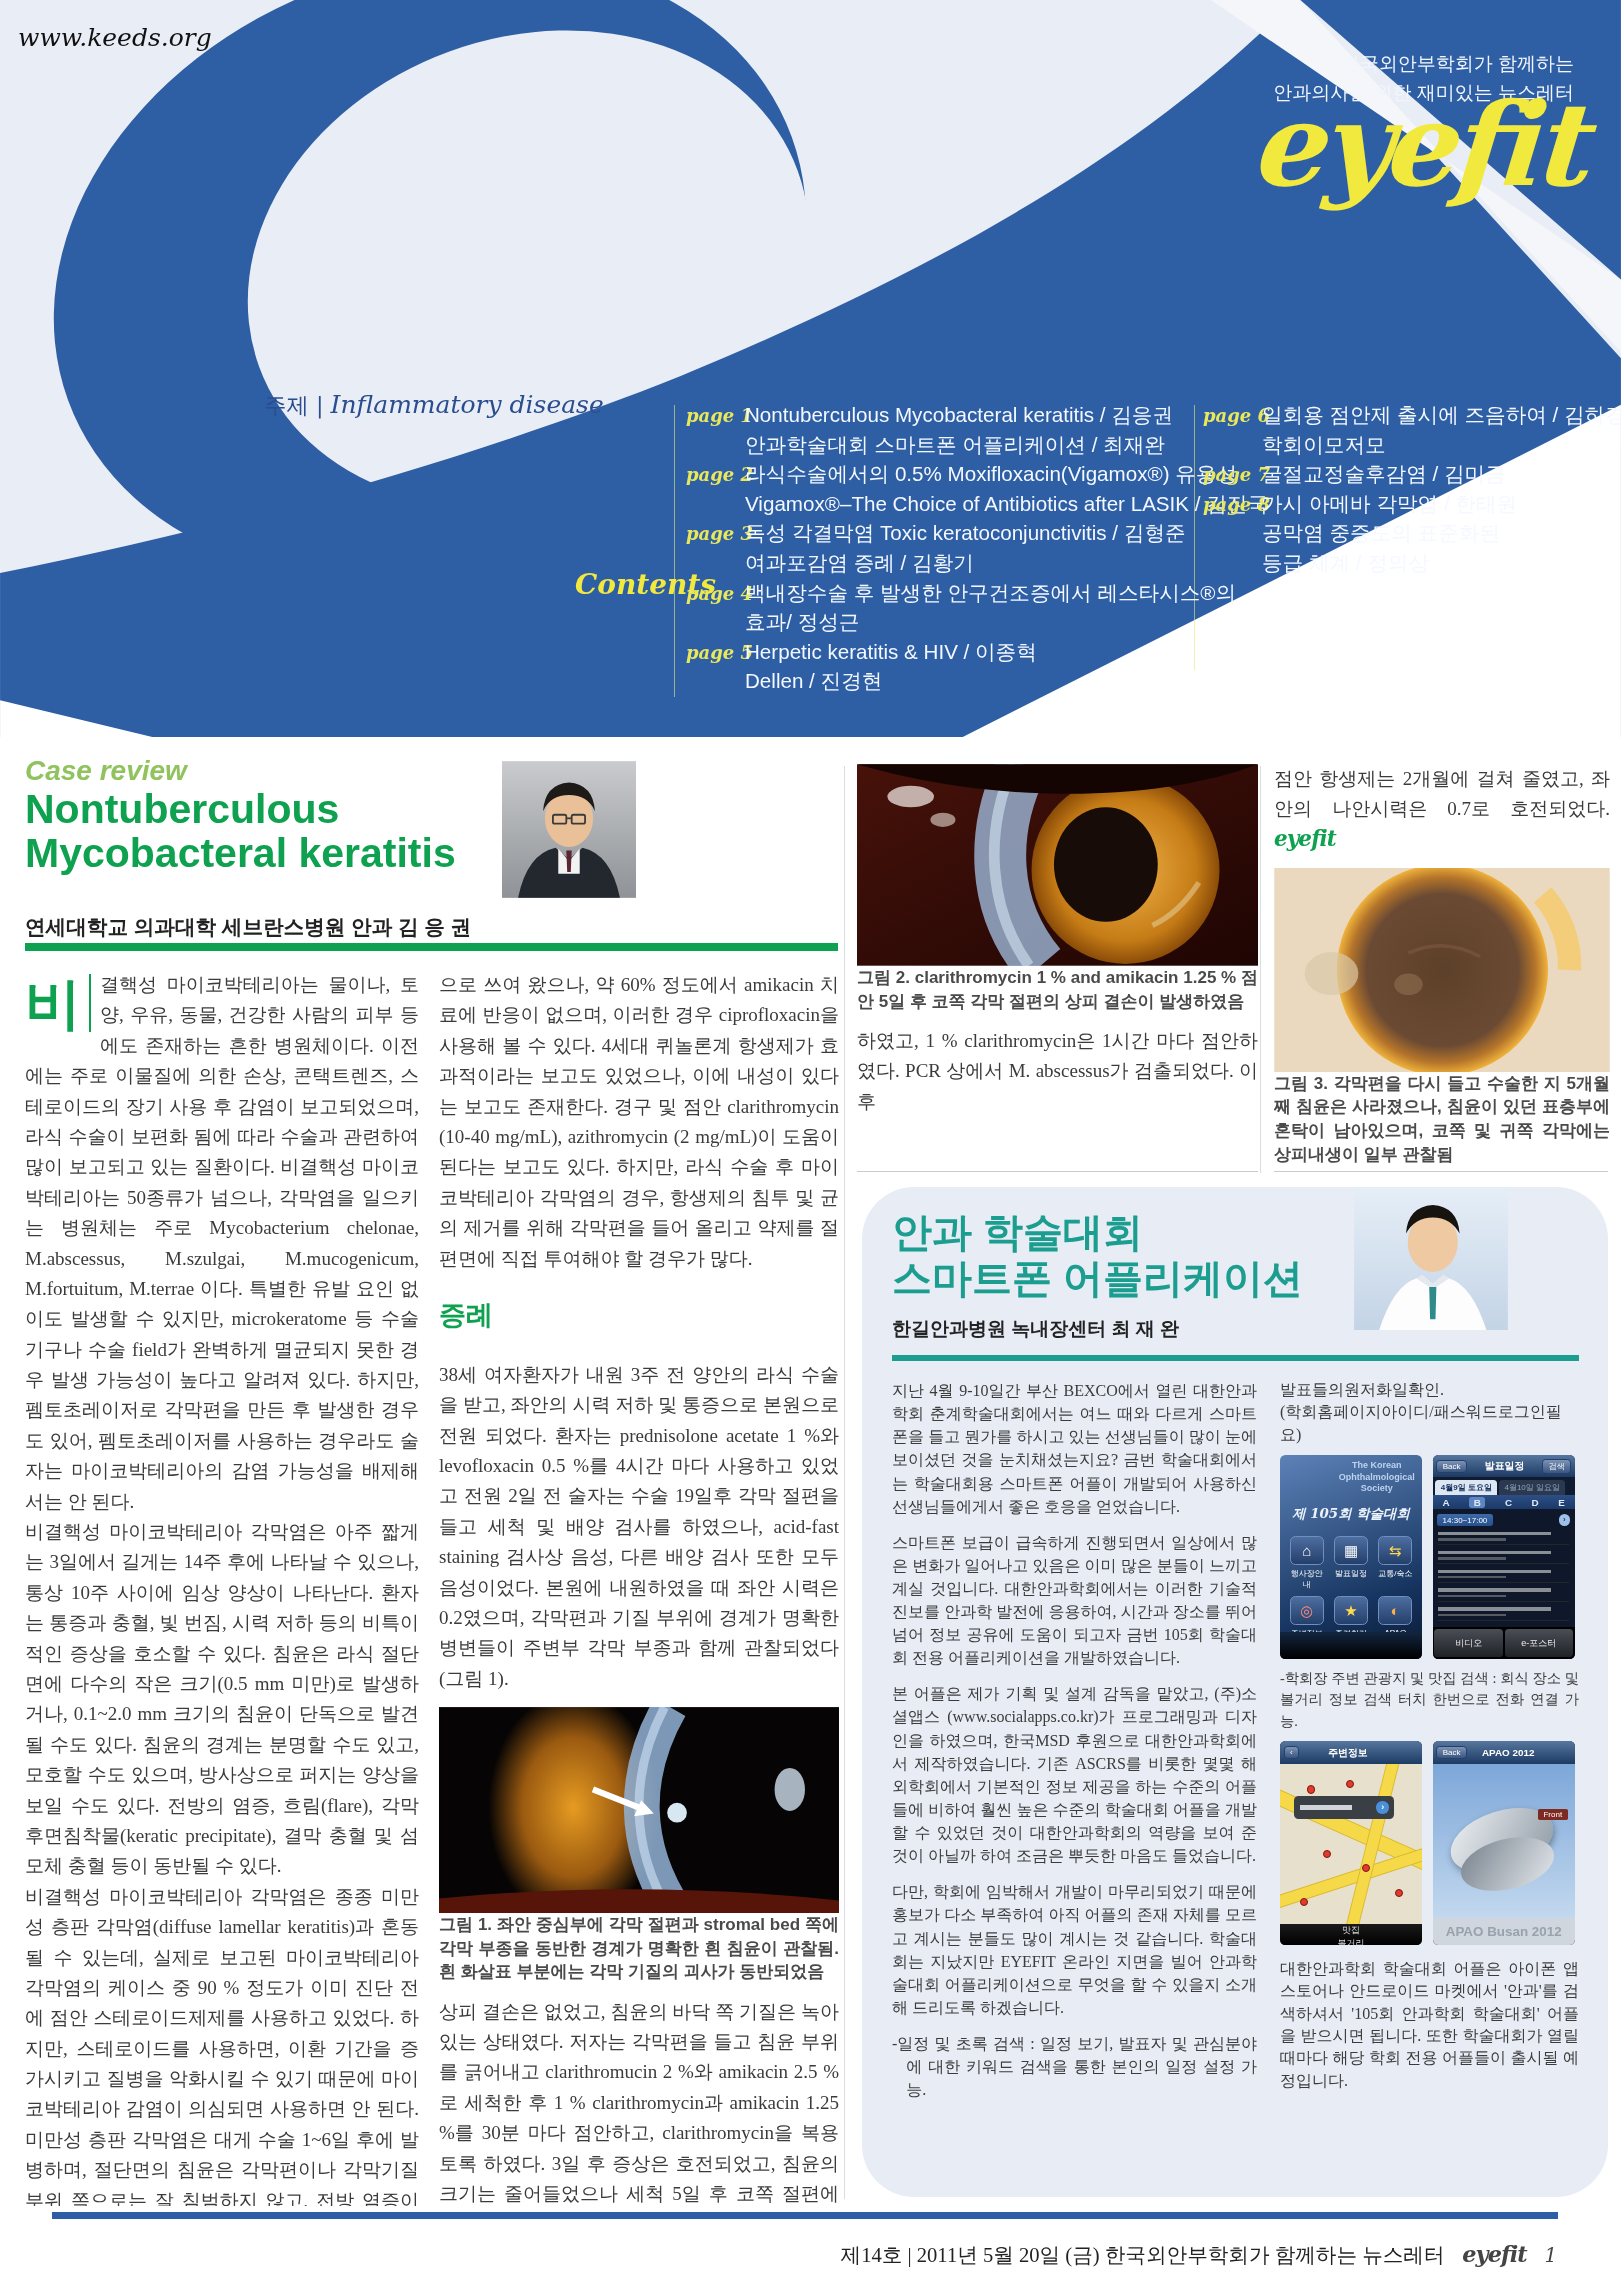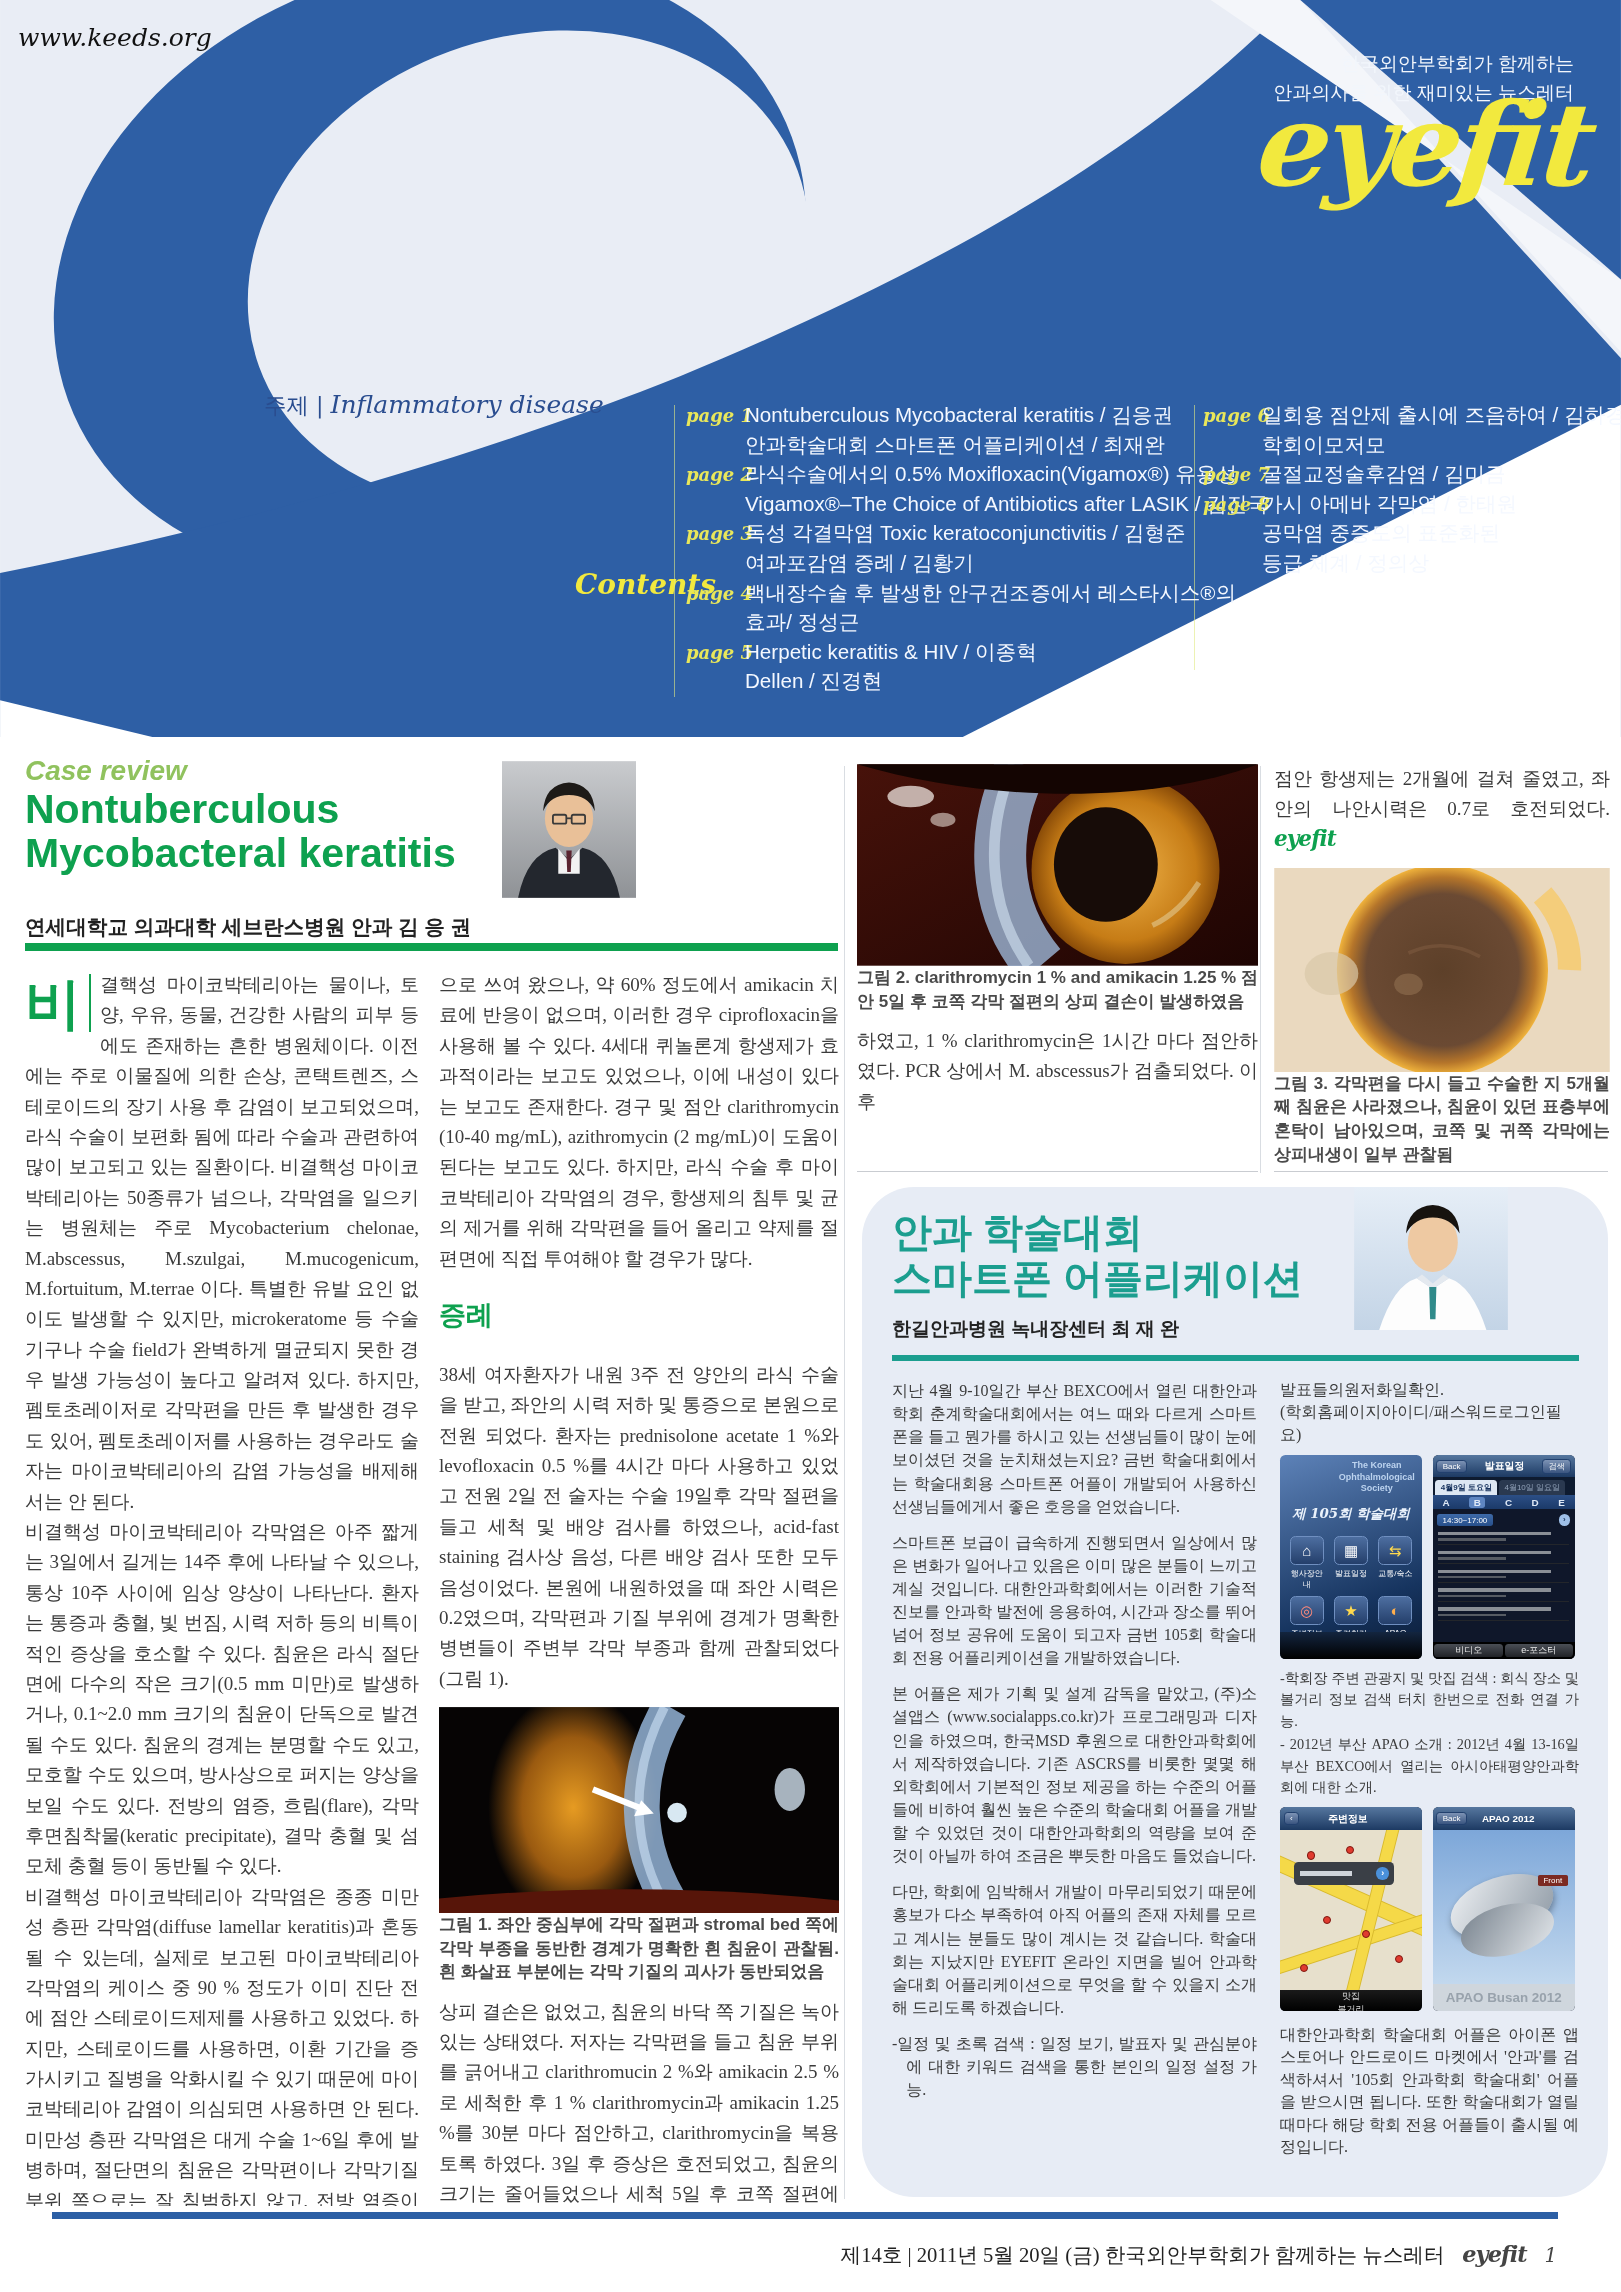--- a/index.html
+++ b/index.html
@@ -88,21 +88,21 @@
                color:#dfe9f6;font:700 9.9px "Liberation Sans", sans-serif;padding:1.8px 0;}
   .ph2-letters .hl{background:#5f86c1;border-radius:2.7px;padding:0 4.5px;}
   .ph2-rowtime{display:flex;align-items:center;margin:4.5px 4.5px 1.8px;}
   .ph2-time{background:linear-gradient(#3e6aa8,#27508c);color:#fff;font:8px "Liberation Sans", sans-serif;
             padding:1.8px 5.4px;border-radius:2.7px;}
   .ph2-chev{margin-left:auto;width:11.6px;height:11.6px;border-radius:50%;background:#9fc0e8;color:#1d3a63;
             font:700 8px/11.6px "Liberation Sans", sans-serif;text-align:center;}
   .trow{height:14.3px;margin:3.6px 5.4px 0;border-bottom:0.9px solid #23262b;position:relative;}
   .trow::before{content:"";position:absolute;left:0;top:1.8px;height:3.6px;width:86%;background:#8a8f96;}
   .trow::after{content:"";position:absolute;left:0;top:8px;height:2.7px;width:52%;background:#565b63;}
-  .ph2-bot{position:absolute;bottom:0;left:0;right:0;height:17px;display:flex;gap:1.8px;padding:1.8px;background:#000;box-sizing:border-box;}
+  .ph2-bot{position:absolute;bottom:0;left:0;right:0;height:32px;display:flex;gap:1.8px;padding:1.8px;background:#000;box-sizing:border-box;}
   .bbtn{flex:1;background:linear-gradient(#4a4e55,#202227);color:#eee;font:9px "Liberation Sans", sans-serif;
         display:flex;align-items:center;justify-content:center;border-radius:3.6px;}
   .map{position:absolute;top:22.4px;bottom:21.5px;left:0;right:0;background:#e7e0cc;overflow:hidden;}
   .road{position:absolute;background:#f5d948;box-shadow:0 0 0 0.9px #d8b92c;}
   .pin{position:absolute;width:6.3px;height:6.3px;border-radius:50%;background:#e03b2f;border:0.9px solid #7e1710;}
   .callout{position:absolute;top:32px;left:14.3px;width:100px;height:23px;background:#3a3f46;border-radius:4.5px;
            display:flex;align-items:center;gap:5.4px;padding:0 5.4px;box-sizing:border-box;}
   .co-bar{width:52px;height:4.5px;background:#cfd4da;}
   .co-circle{margin-left:auto;width:12.5px;height:12.5px;border-radius:50%;background:#4a90d9;color:#fff;
              font:700 9px/12.5px "Liberation Sans", sans-serif;text-align:center;}
@@ -432,21 +432,20 @@
           <div class="trow"></div>
           <div class="trow"></div>
           <div class="ph2-bot">
             <span class="bbtn">비디오</span>
             <span class="bbtn">e-포스터</span>
           </div>
         </div>
       </div>
 
       <div class="rdash">-학회장 주변 관광지 및 맛집 검색 : 회식 장소 및 볼거리 정보 검색 터치 한번으로 전화 연결 가능.</div>
-      <div class="rdash" style="margin-top:1.8px;">- 2012년 부산 APAO 소개 : 2012년 4월 13-16일 부산 BEXCO에서 열리는 아시아태평양안과학회에 대한 소개.</div>
 
       <div class="ph-row">
 
         <div class="ph">
           <div class="ph-hdr">
             <span class="ph-btn">‹</span>
             <span>주변정보</span>
             <span style="width:21.5px;"></span>
           </div>
           <div class="map">

